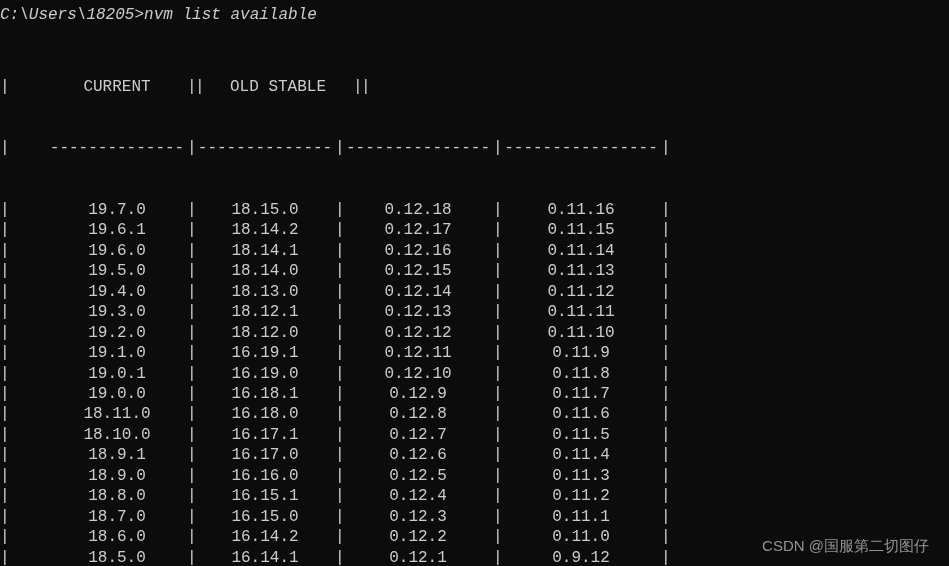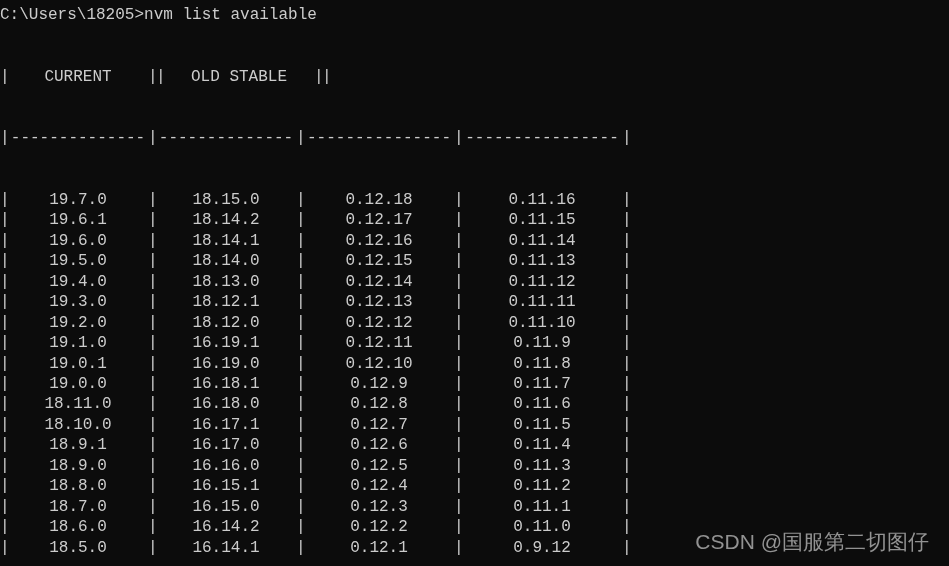--- a/index.html
+++ b/index.html
@@ -13,33 +13,34 @@
       font-family: 'Consolas', 'Courier New', monospace;
       font-size: 16px;
       width: 949px;
       height: 566px;
       overflow: hidden;
       position: relative;
       padding-top: 6px;
     }
     .prompt-line {
       white-space: pre;
-      margin-bottom: 2px;
+      margin-bottom: 12px;
+      font-style: italic;
     }
     .table-container {
       white-space: pre;
       line-height: 1.28;
     }
     .table-row {
       display: flex;
     }
     .cell {
       text-align: center;
     }
-    .col1 { width: 140px; }
+    .col1 { width: 140px; margin-left: 39px; }
     .col2 { width: 140px; }
     .col3 { width: 150px; }
     .col4 { width: 160px; }
     .divider {
       color: #cccccc;
       width: 8px;
       text-align: center;
     }
     .hr-row {
       display: flex;
@@ -47,21 +48,21 @@
     .hr-cell {
       text-align: center;
       overflow: hidden;
     }
     .watermark {
       position: absolute;
       bottom: 10px;
       right: 20px;
       color: #aaaaaa;
       font-family: Arial, sans-serif;
-      font-size: 21px;
+      font-size: 15px;
       opacity: 0.85;
     }
   </style>
 </head>
 <body>
 
 <div class="prompt-line"><span>C:\Users\18205&gt;</span><span>nvm list available</span></div>
 
 <div class="table-container">
   <div class="table-row">

